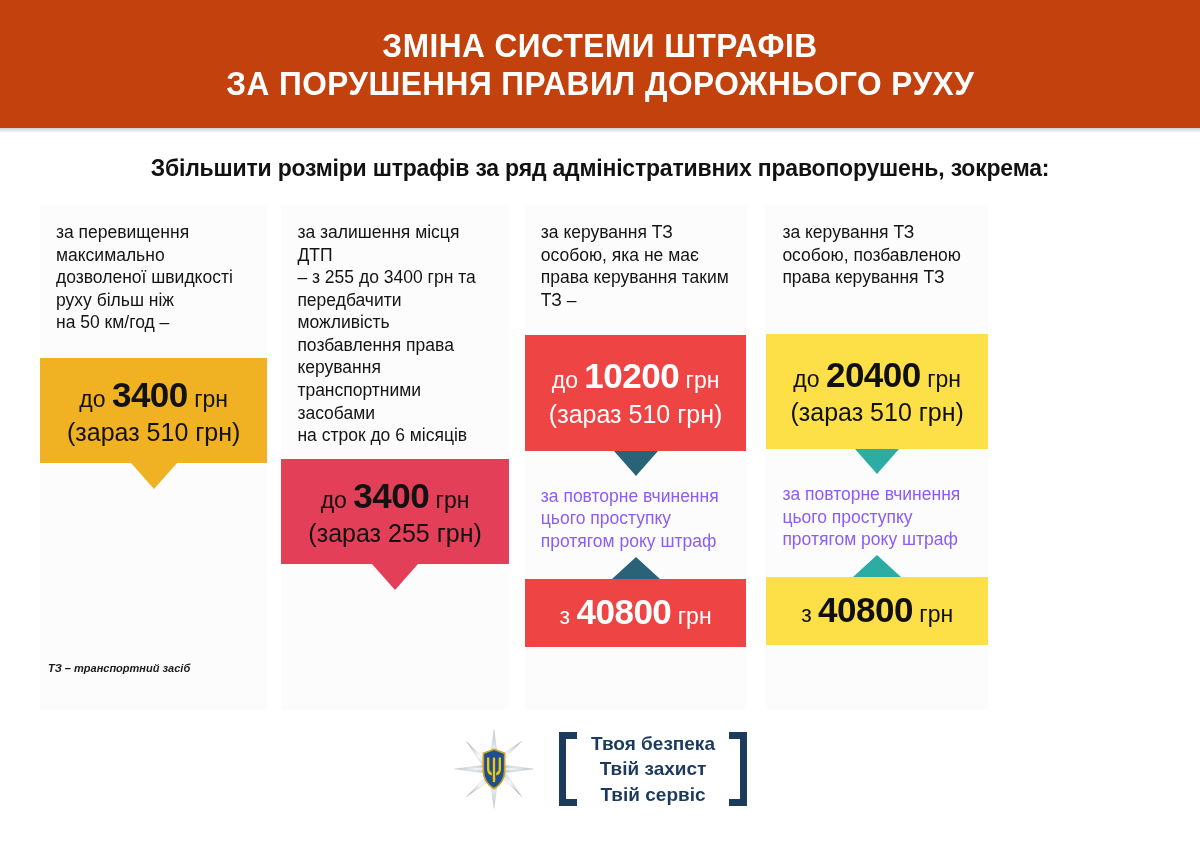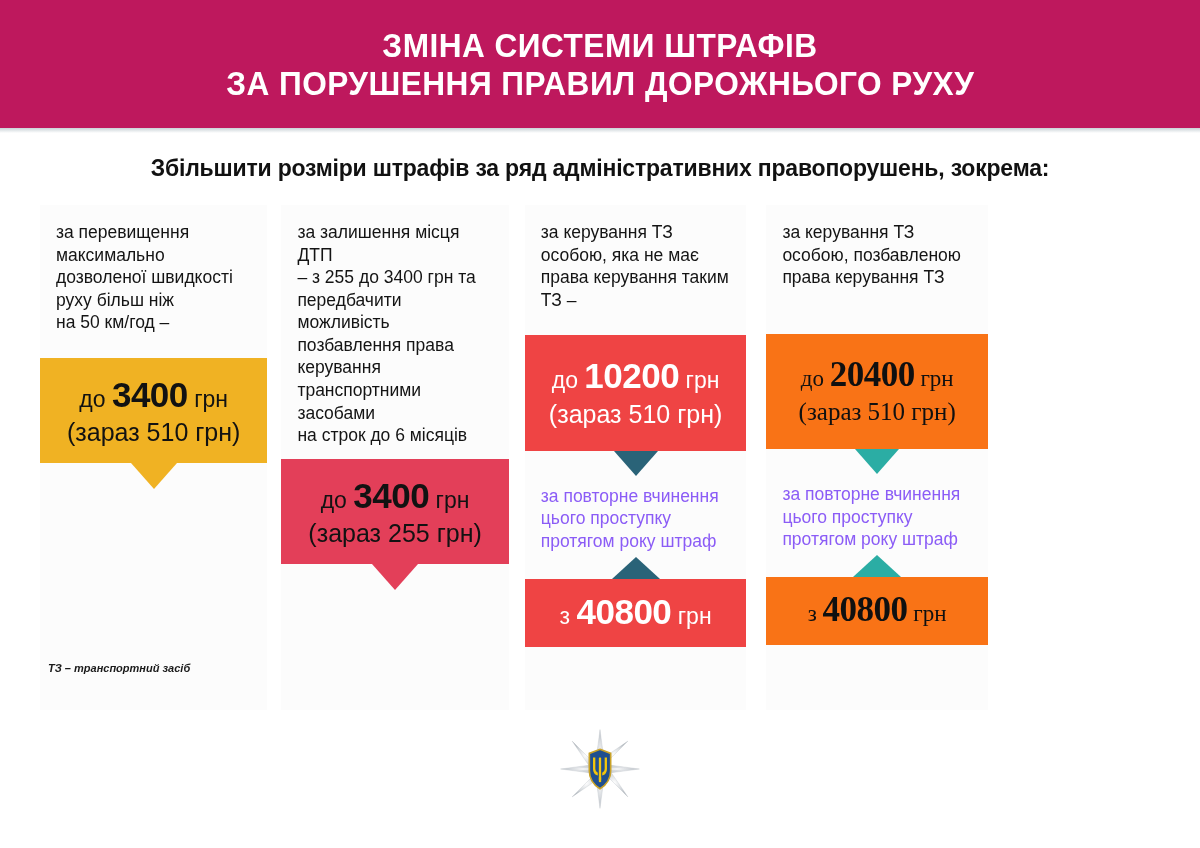--- a/index.html
+++ b/index.html
@@ -13,21 +13,21 @@
     font-family: "Liberation Sans", sans-serif;
     color: #161616;
     overflow: hidden;
     position: relative;
   }
 
   
   .header-banner {
     width: 1200px;
     height: 128px;
-    background: #be185d;
+    background: #c2410c;
     display: flex;
     align-items: center;
     justify-content: center;
     flex-direction: column;
     box-sizing: border-box;
   }
   .header-line {
     color: #ffffff;
     font-weight: bold;
     font-size: 34px;
@@ -135,21 +135,21 @@
     bottom: -25px;
     width: 0; height: 0;
     border-left: 22px solid transparent;
     border-right: 22px solid transparent;
     border-top: 25px solid var(--ptrcolor);
   }
 
   .box-yellow   { background: #f0b223; color: #121212; --ptrcolor: #f0b223; }
   .box-pink     { background: #e33f59; color: #121212; --ptrcolor: #e33f59; }
   .box-darkteal { background: #ef4444; color: #ffffff; --ptrcolor: #2a6378; }
-  .box-green    { background: #f97316; color: #101010; font-family: Liberation Serif, serif; --ptrcolor: #2bada4; }
+  .box-green    { background: #fde047; color: #101010; --ptrcolor: #2bada4; }
 
   
   .repeat-text {
     position: relative;
     z-index: 2;
     font-size: 17.5px;
     line-height: 1.3;
     color: #8b5cf6;
     padding: 34px 12px 0 16px;
     white-space: pre-line;
@@ -385,14 +385,23 @@
         <g fill="#f2c50a">
           <rect x="48.6" y="36" width="2.8" height="28" rx="0.6"></rect>
           <path d="M41.5 36 h2.8 v14 q0 3.5 3 4.6 v3.4 q-5.8-1.6-5.8-8 Z"></path>
           <path d="M58.5 36 h-2.8 v14 q0 3.5 -3 4.6 v3.4 q5.8-1.6 5.8-8 Z"></path>
           <path d="M48.6 60 h2.8 v6 h-2.8 Z"></path>
         </g>
       </g>
     </svg>
   </span>
 
+  <div class="slogan-wrap">
+    <div class="bracket left"></div>
+    <div class="slogan">
+      <div>Твоя безпека</div>
+      <div>Твій захист</div>
+      <div>Твій сервіс</div>
+    </div>
+    <div class="bracket right"></div>
+  </div>
 
 </div>
 
 </body></html>

